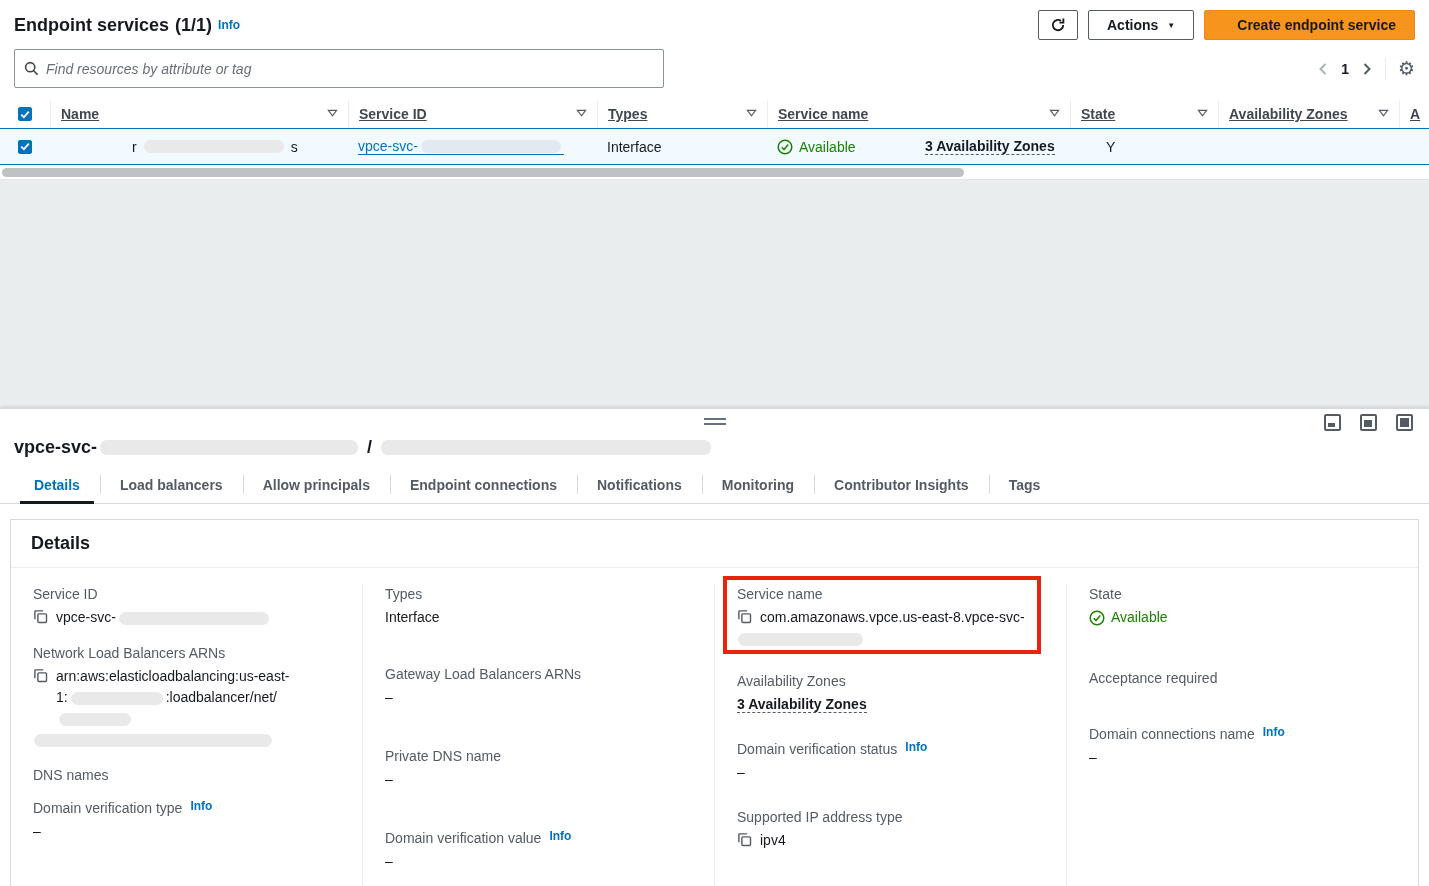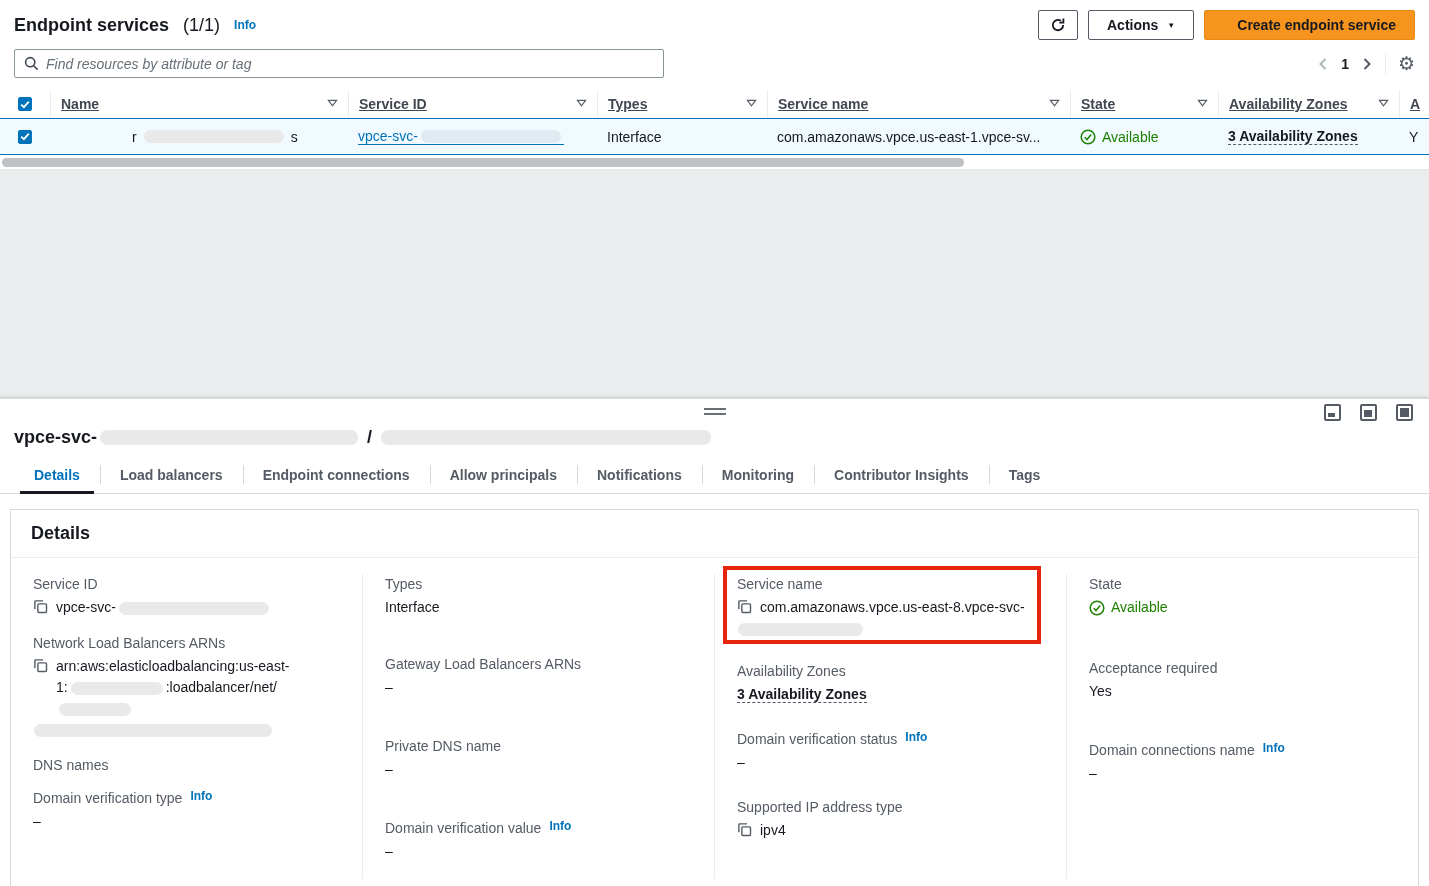--- a/index.html
+++ b/index.html
@@ -2,35 +2,35 @@
 <html><head>
 <meta charset="utf-8">
 <style>
   * { box-sizing: border-box; margin: 0; padding: 0; }
   html,body { width:1429px; height:886px; }
   body { font-family:"Liberation Sans", sans-serif; background:#fff; color:#16191f; overflow:hidden; }
   .page { width:1429px; height:886px; position:relative; overflow:hidden; background:#fff; }
 
   
   .toolbar { display:flex; justify-content:space-between; align-items:center; padding:10px 14px 0 14px; }
-  .page-title-wrap { display:flex; align-items:baseline; gap:14px; }
+  .page-title-wrap { display:flex; align-items:baseline; gap:6px; }
   .page-title { font-size:18px; font-weight:bold; }
-  .page-count { font-size:18px; font-weight:normal; color:#16191f; }
+  .page-count { font-size:18px; font-weight:bold; color:#16191f; }
   .info-link { font-size:12px; font-weight:bold; color:#0073bb; position:relative; top:-2px; cursor:pointer; }
   .toolbar-buttons { display:flex; gap:10px; align-items:center; }
   .btn { display:inline-flex; align-items:center; justify-content:center; height:30px; padding:0 18px;
          border:1px solid #545b64; border-radius:2px; background:#fff; font-weight:bold; font-size:14px;
          color:#16191f; gap:9px; cursor:pointer; }
   .btn-icon { width:40px; padding:0; }
   .btn-primary { background:#f7941e; border-color:#e98a16;padding-left:32px; }
   .caret { font-size:8px; line-height:1; position:relative; top:1px; }
 
   
   .filter-row { display:flex; justify-content:space-between; align-items:center; padding:0 14px; margin-top:9px; }
-  .search-box { width:650px; height:29px; border:1px solid #879596; border-radius:2px; display:flex;
+  .search-box { width:650px; height:39px; border:1px solid #879596; border-radius:2px; display:flex;
                 align-items:center; padding:0 9px; gap:7px; background:#fff; }
   .search-box input { border:none; outline:none; flex:1; font-size:14px; font-style:italic; color:#414750;
                       font-family:"Liberation Sans", sans-serif; background:transparent; }
   .search-box input::placeholder { color:#687078; font-style:italic; }
   .paging { display:flex; align-items:center; gap:12px; }
   .page-num { font-size:14px; font-weight:bold; }
   .vsep { width:1px; height:22px; background:#eaeded; }
   .gear { font-size:19px; color:#545b64; line-height:1; cursor:pointer; }
 
   
@@ -240,23 +240,20 @@
       </div>
       <div class="rcell col-sid">
         <a class="link">
           <span>vpce-svc-</span>
           <span class="redact redact-blue" style="width:140px"></span>
         </a>
       </div>
       <div class="rcell col-types">
         <span>Interface</span>
       </div>
-      <div class="rcell col-sname">
-        <span>com.amazonaws.vpce.us-east-1.vpce-sv...</span>
-      </div>
       <div class="rcell col-state">
         <span class="state-green">
           <span>
             <svg width="16" height="16" viewBox="0 0 16 16">
                 <circle cx="8" cy="8" r="6.8" fill="none" stroke="#1d8102" stroke-width="1.5"></circle>
                 <path d="M4.7 8.3 L7 10.6 L11.2 5.6" fill="none" stroke="#1d8102" stroke-width="1.5"></path>
               </svg>
           </span>
           <span>Available</span>
         </span>
@@ -295,22 +292,22 @@
     <div class="panel-title">
       <span>vpce-svc-</span>
       <span class="redact" style="width:258px;height:15px"></span>
       <span style="margin:0 6px">/</span>
       <span class="redact" style="width:330px;height:15px"></span>
     </div>
 
     <div class="tabs">
       <div class="tab active">Details</div>
       <div class="tab">Load balancers</div>
+      <div class="tab">Allow principals</div>
       <div class="tab">Endpoint connections</div>
-      <div class="tab">Allow principals</div>
       <div class="tab">Notifications</div>
       <div class="tab">Monitoring</div>
       <div class="tab">Contributor Insights</div>
       <div class="tab">Tags</div>
     </div>
 
     <div class="card">
       <div class="card-header">Details</div>
       <div class="card-body">
 
@@ -431,21 +428,20 @@
                       <circle cx="8" cy="8" r="6.8" fill="none" stroke="#1d8102" stroke-width="1.5"></circle>
                       <path d="M4.7 8.3 L7 10.6 L11.2 5.6" fill="none" stroke="#1d8102" stroke-width="1.5"></path>
                     </svg>
                 </span>
                 <span>Available</span>
               </span>
             </div>
           </div>
           <div class="field" style="margin-top:38px">
             <div class="field-label">Acceptance required</div>
-            <div class="field-value">Yes</div>
           </div>
           <div class="field" style="margin-top:40px">
             <div class="field-label">
               <span>Domain connections name</span>
               <span class="info-link">Info</span>
             </div>
             <div class="field-value">–</div>
           </div>
         </div>
 

